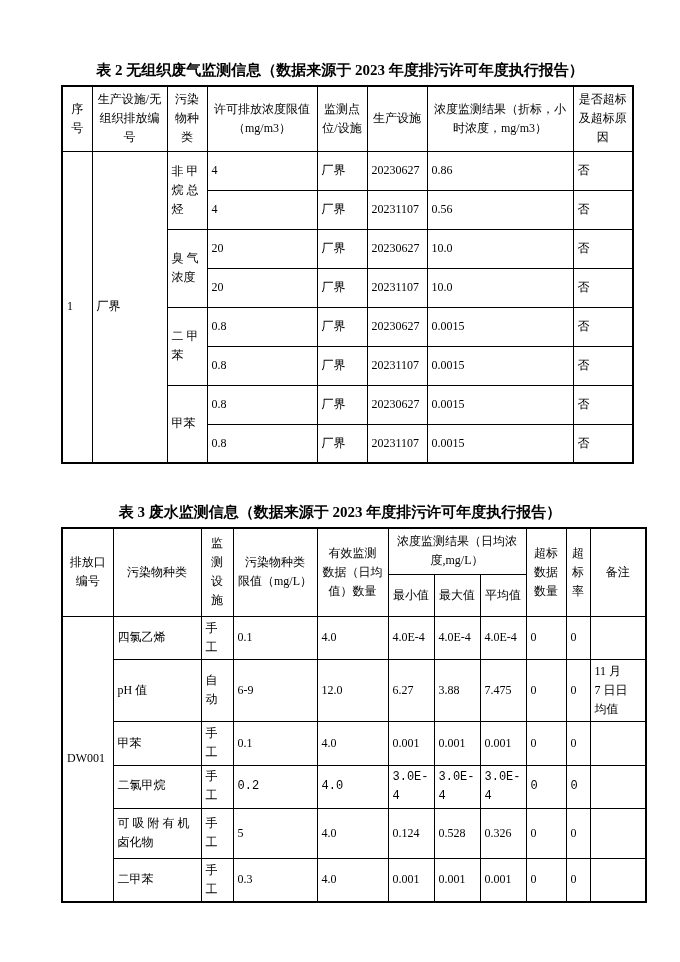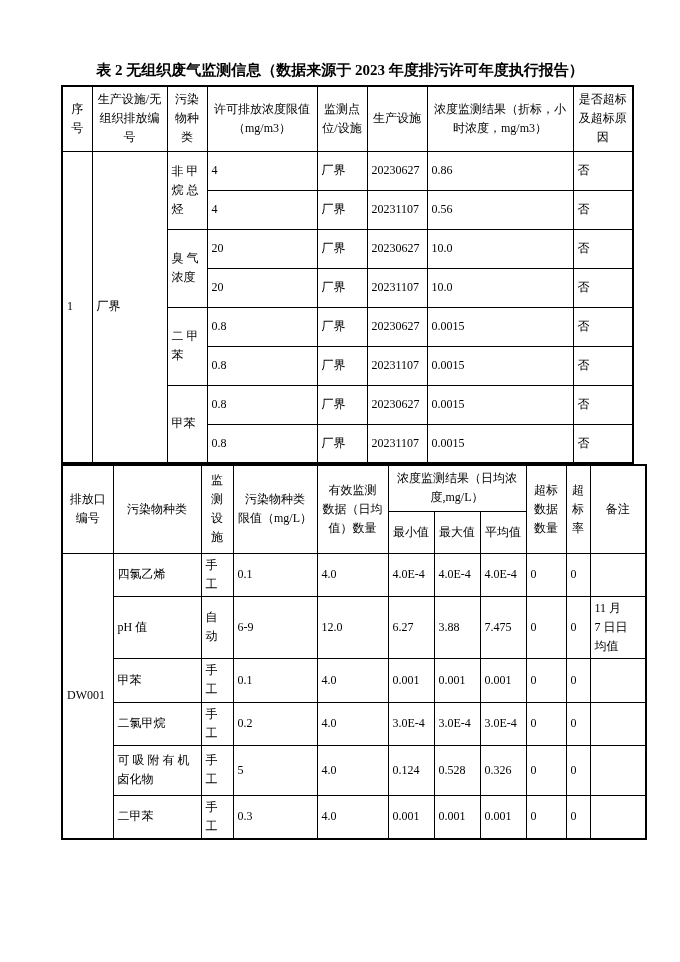--- a/index.html
+++ b/index.html
@@ -44,21 +44,21 @@
   table.doc td { text-align: left; }
   
   .t2-head   { height: 65px; }
   .t2-row    { height: 39px; }
   
   .t3-head-a { height: 46px; }
   .t3-head-b { height: 42px; }
   .t3-r0 { height: 40px; }
   .t3-r1 { height: 58px; }
   .t3-r2 { height: 44px; }
-  .t3-r3 { height: 40px; }
+  .t3-r3 { height: 40px; font-family: Liberation Mono, monospace; }
   .t3-r4 { height: 50px; }
   .t3-r5 { height: 40px; }
 </style>
 </head>
 <body>
 
 <div class="page">
 
   <div class="tbl-title title2">表 2  无组织废气监测信息（数据来源于 2023 年度排污许可年度执行报告）</div>
 
@@ -156,20 +156,21 @@
     <tr class="t2-row">
       <td>0.8</td>
       <td>厂界</td>
       <td>20231107</td>
       <td>0.0015</td>
       <td>否</td>
     </tr>
   </tbody>
     </table>
 
+  <div class="tbl-title title3">表 3  废水监测信息（数据来源于 2023 年度排污许可年度执行报告）</div>
 
   <table class="doc">
     <colgroup>
       <col style="width:51px">
         <col style="width:88px">
         <col style="width:32px">
         <col style="width:84px">
       <col style="width:71px">
         <col style="width:46px">
         <col style="width:46px">

